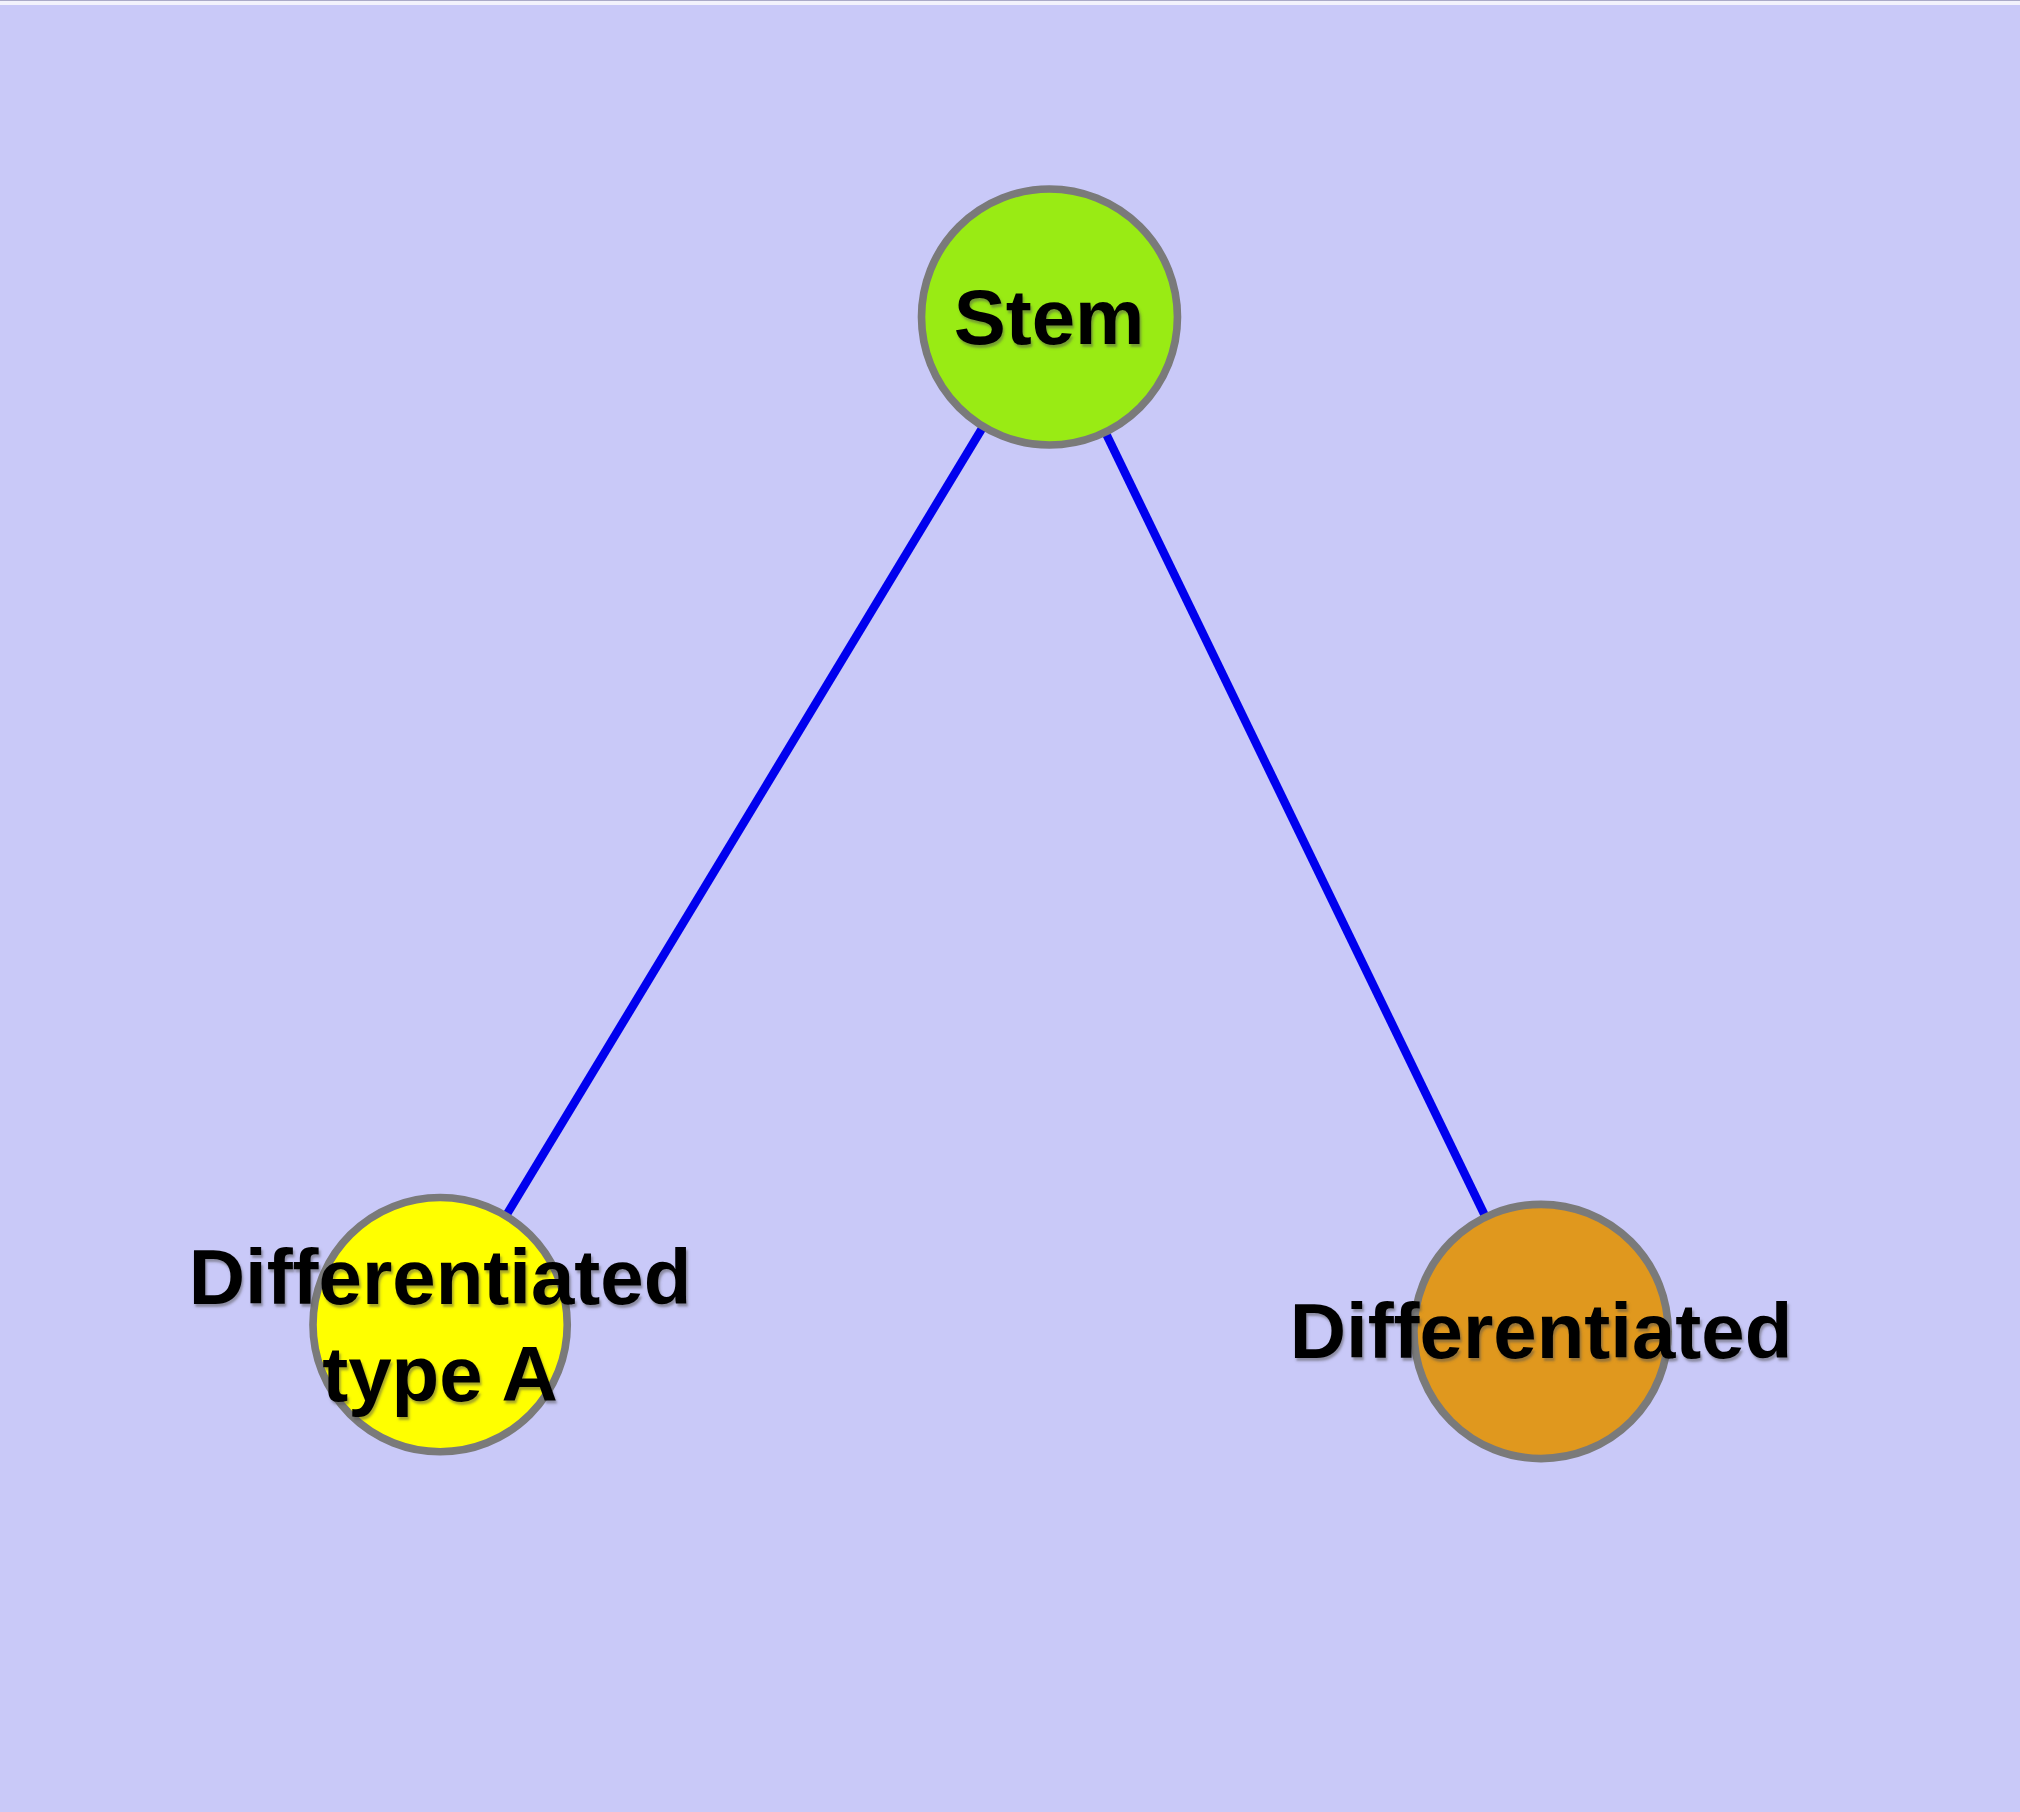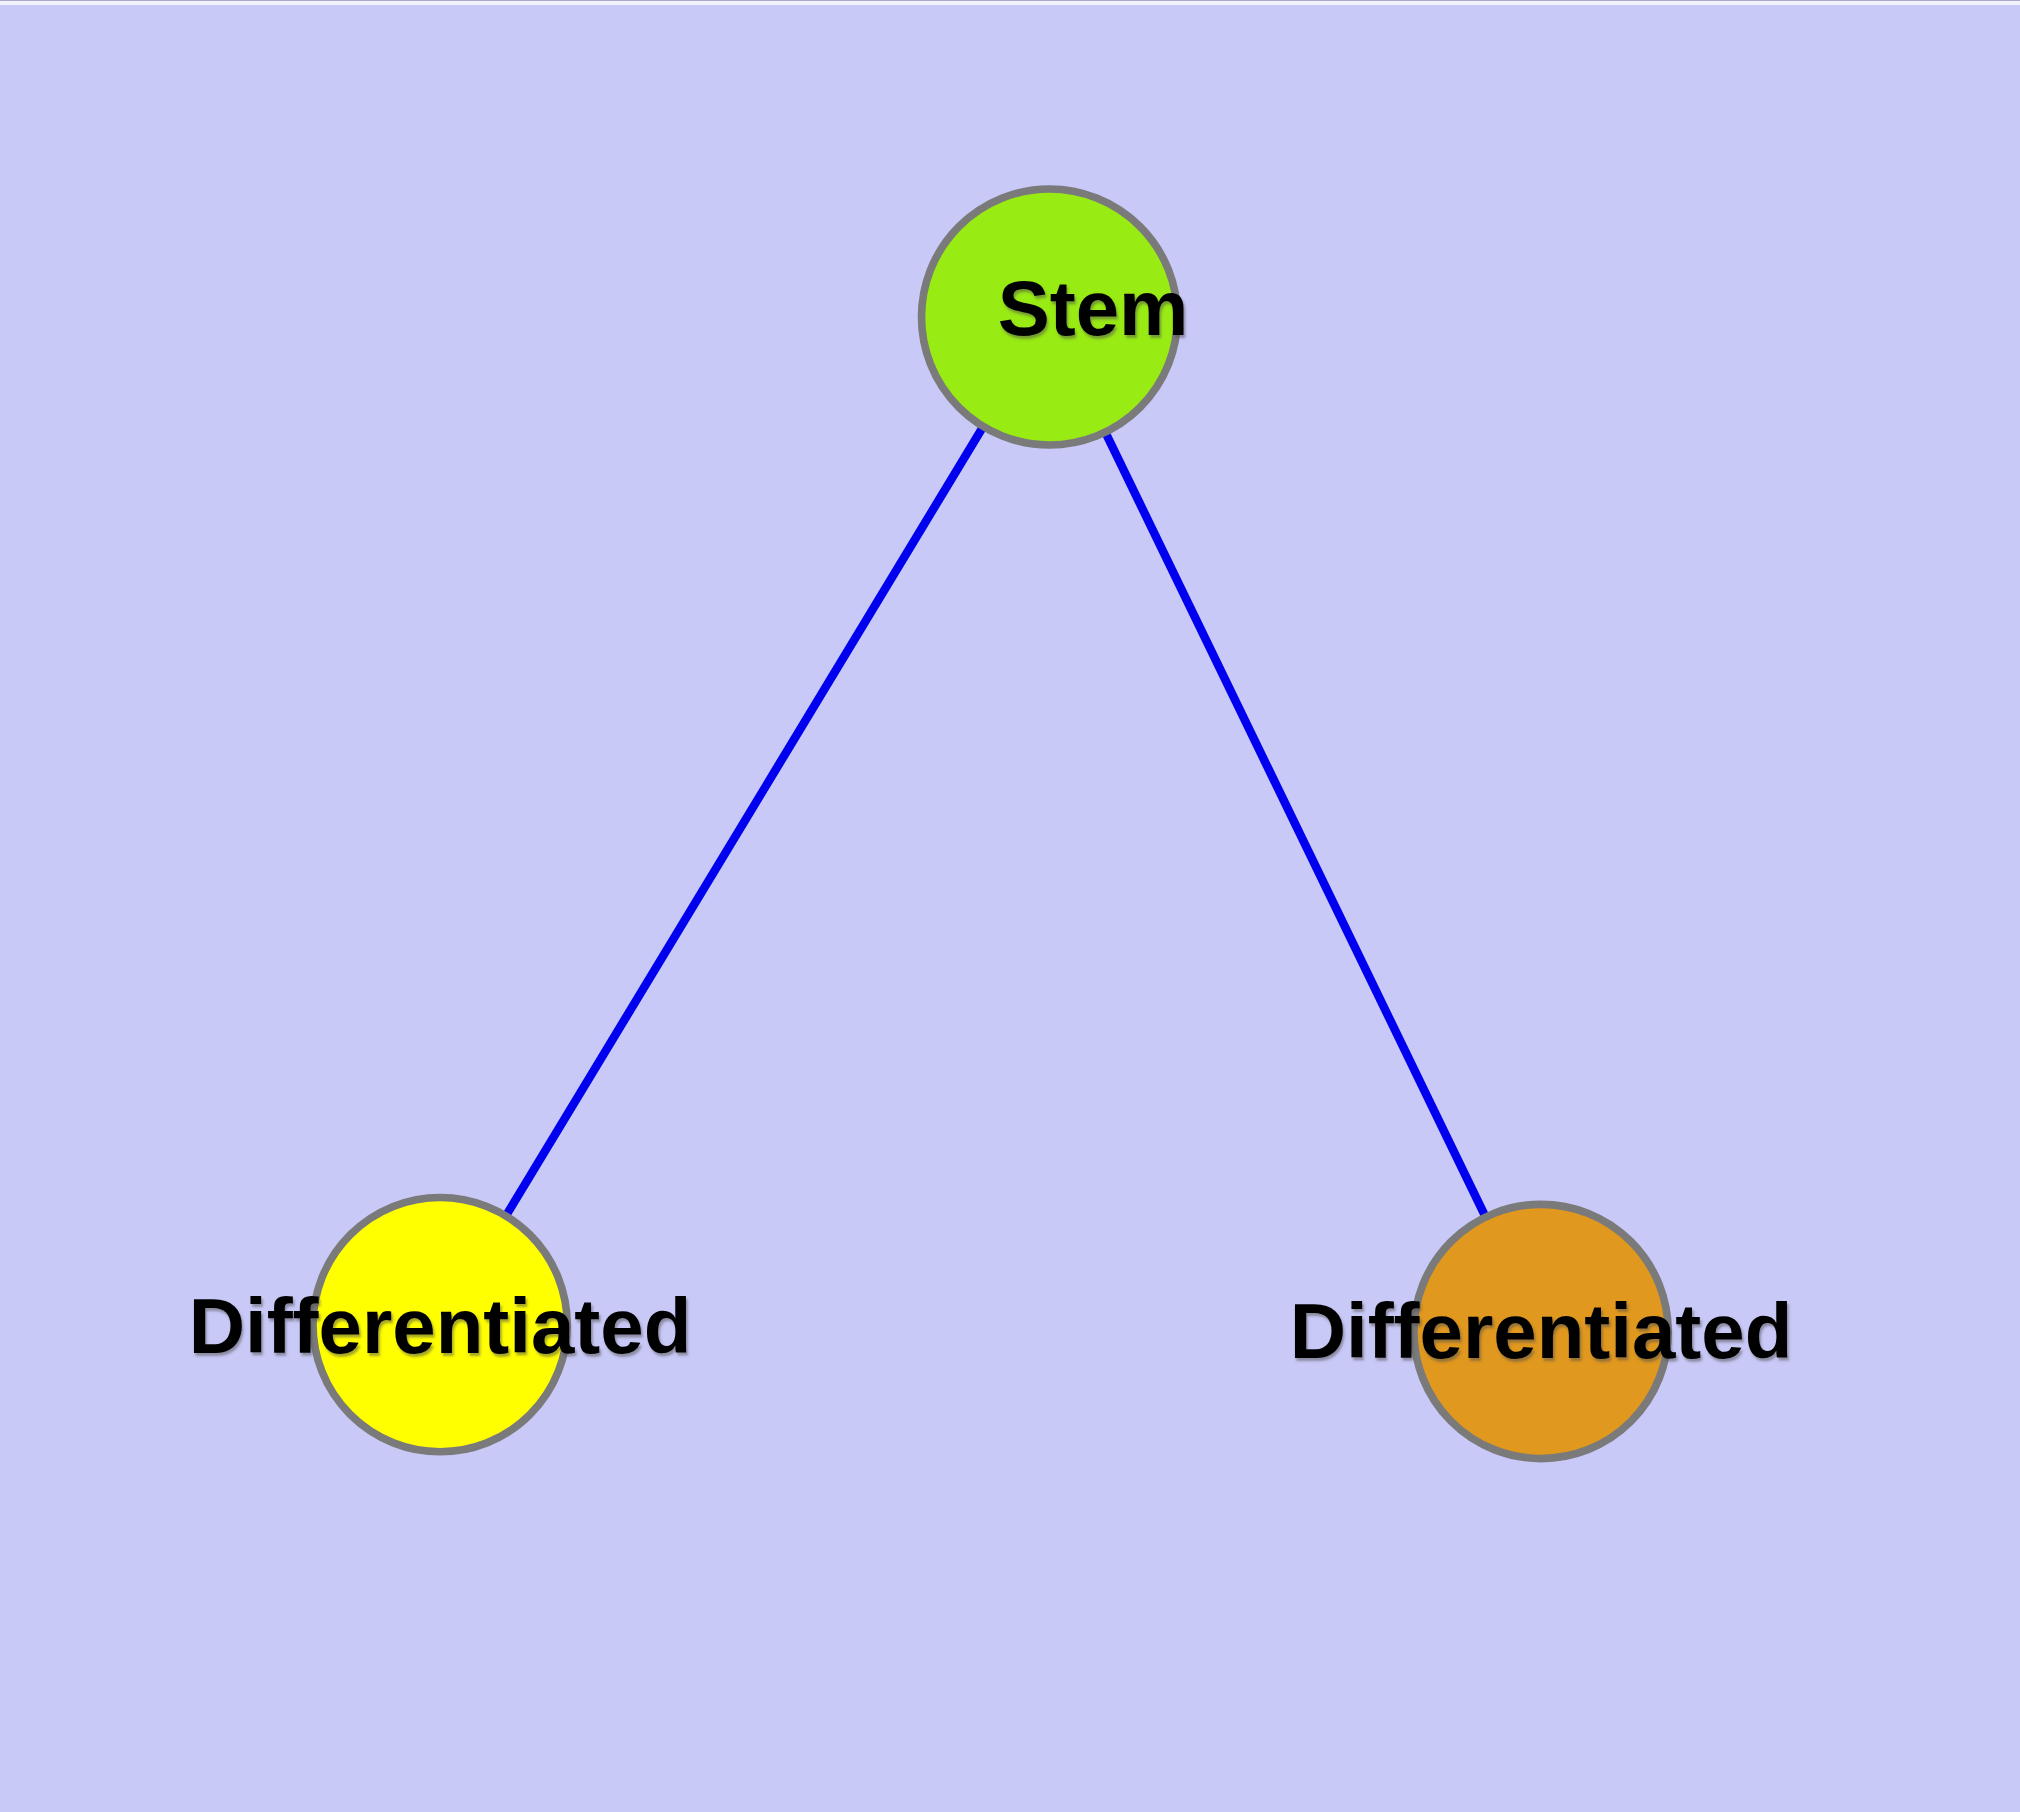--- a/index.html
+++ b/index.html
@@ -27,21 +27,21 @@
     position: absolute;
     transform: translate(-50%, -50%);
     text-align: center;
     font-weight: bold;
     font-size: 78px;
     line-height: 97px;
     color: #000000;
     white-space: nowrap;
     text-shadow: 1.7px 3.4px 2.5px rgba(80,80,80,0.5);
   }
-  .label-stem   { left: 1049px; top: 308px; margin-left: 44px; }
+  .label-stem   { left: 1049px; top: 317px; }
   .label-type-a { left: 440px;  top: 1326px; }
   .label-type-b { left: 1541px; top: 1331px; }
   .label-line { display: block; }
 </style>
 </head>
 <body>
 
 <div class="stage">
 
   <svg class="graph" width="2021" height="1812" viewBox="0 0 2384 2138">
@@ -58,20 +58,21 @@
 
     <circle cx="1818" cy="1571" r="150" stroke-width="9" fill="#E0981E" stroke="#7A7A7A"></circle>
   </svg>
 
   <div class="node-label label-stem">
     <span class="label-line">Stem</span>
   </div>
 
   <div class="node-label label-type-a">
     <span class="label-line">Differentiated</span>
+    <span class="label-line">type A</span>
   </div>
 
   <div class="node-label label-type-b">
     <span class="label-line">Differentiated</span>
   </div>
 
   <div class="top-strip"></div>
 </div>
 
 

